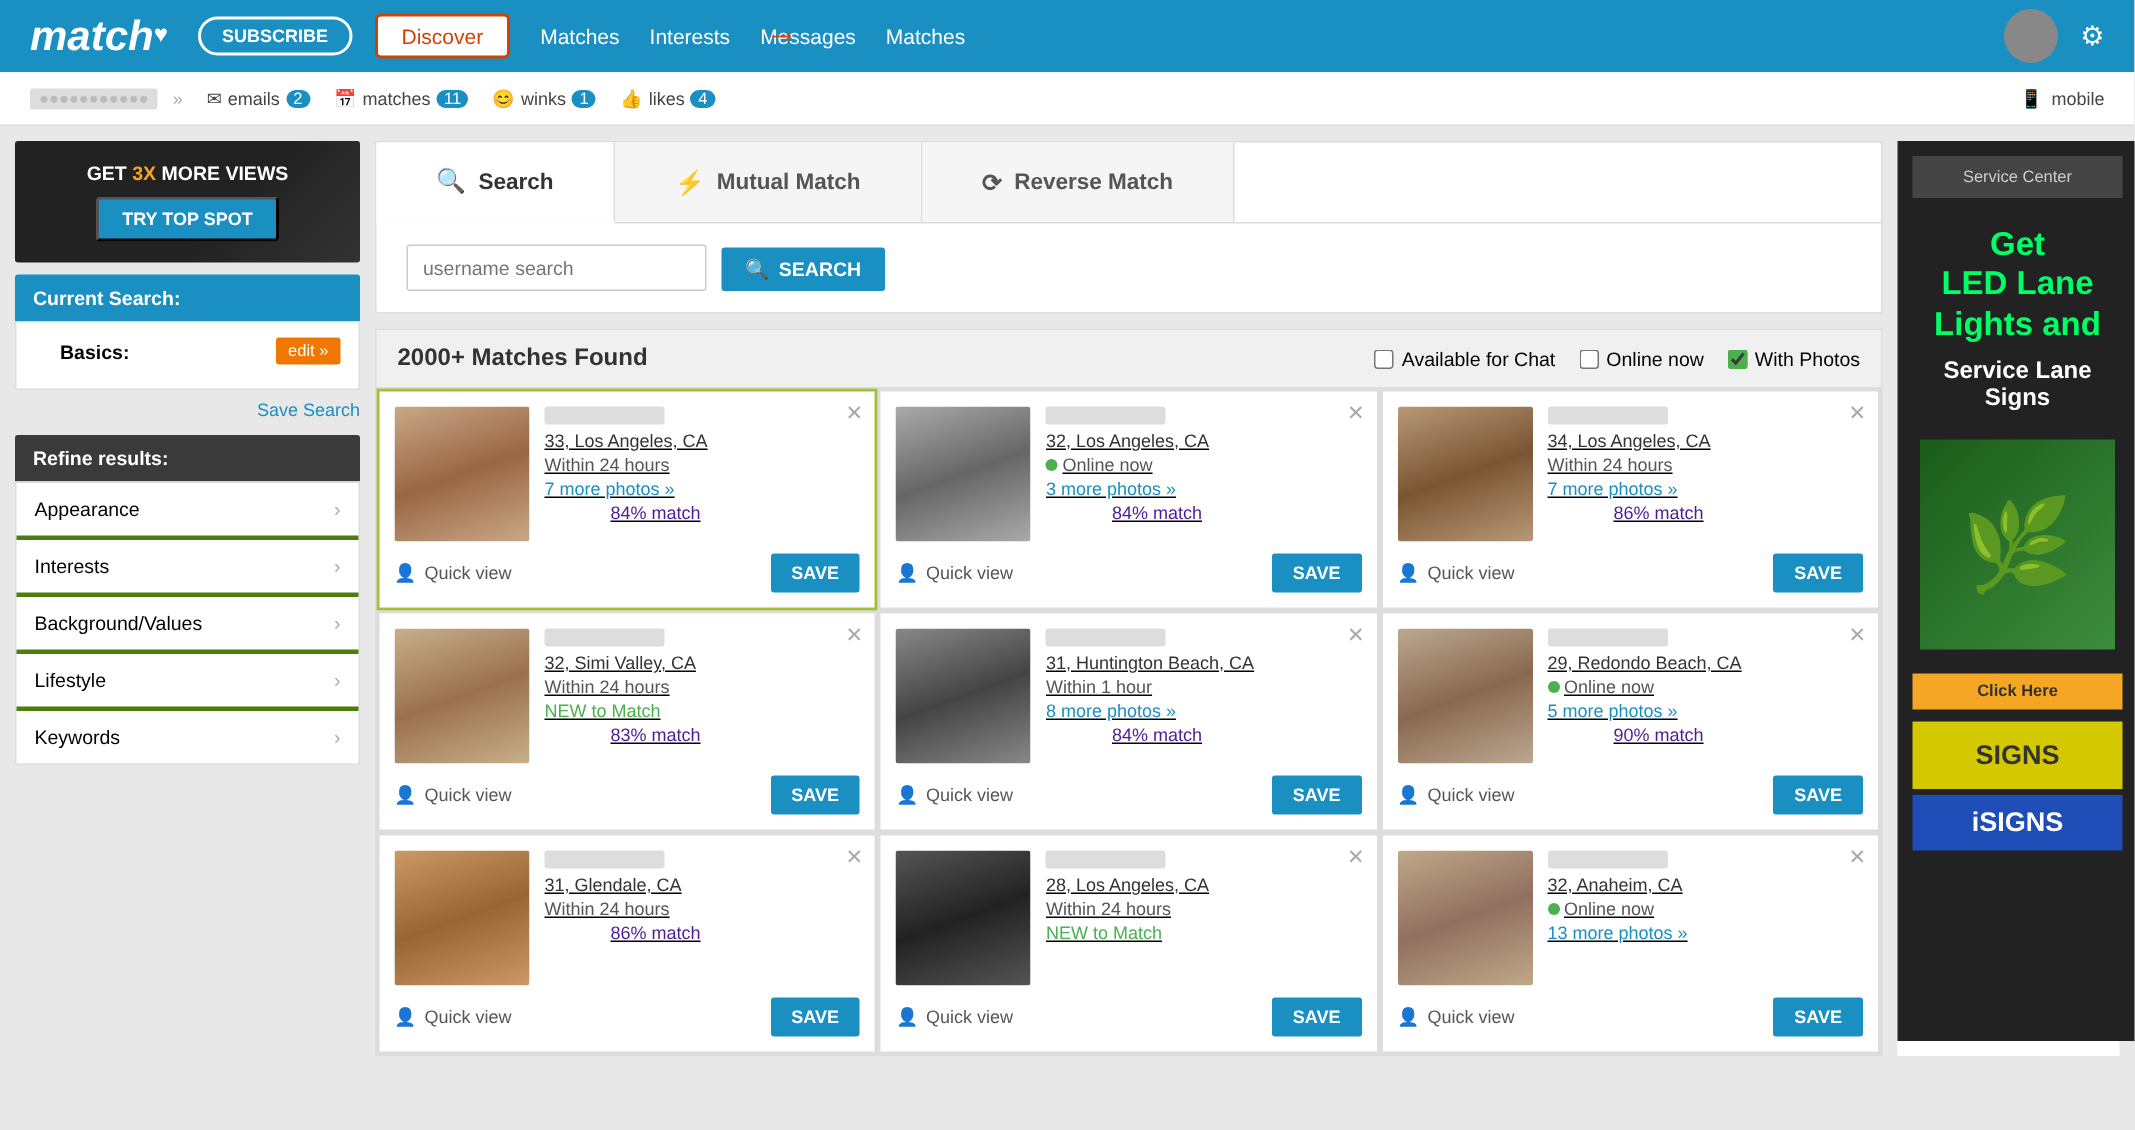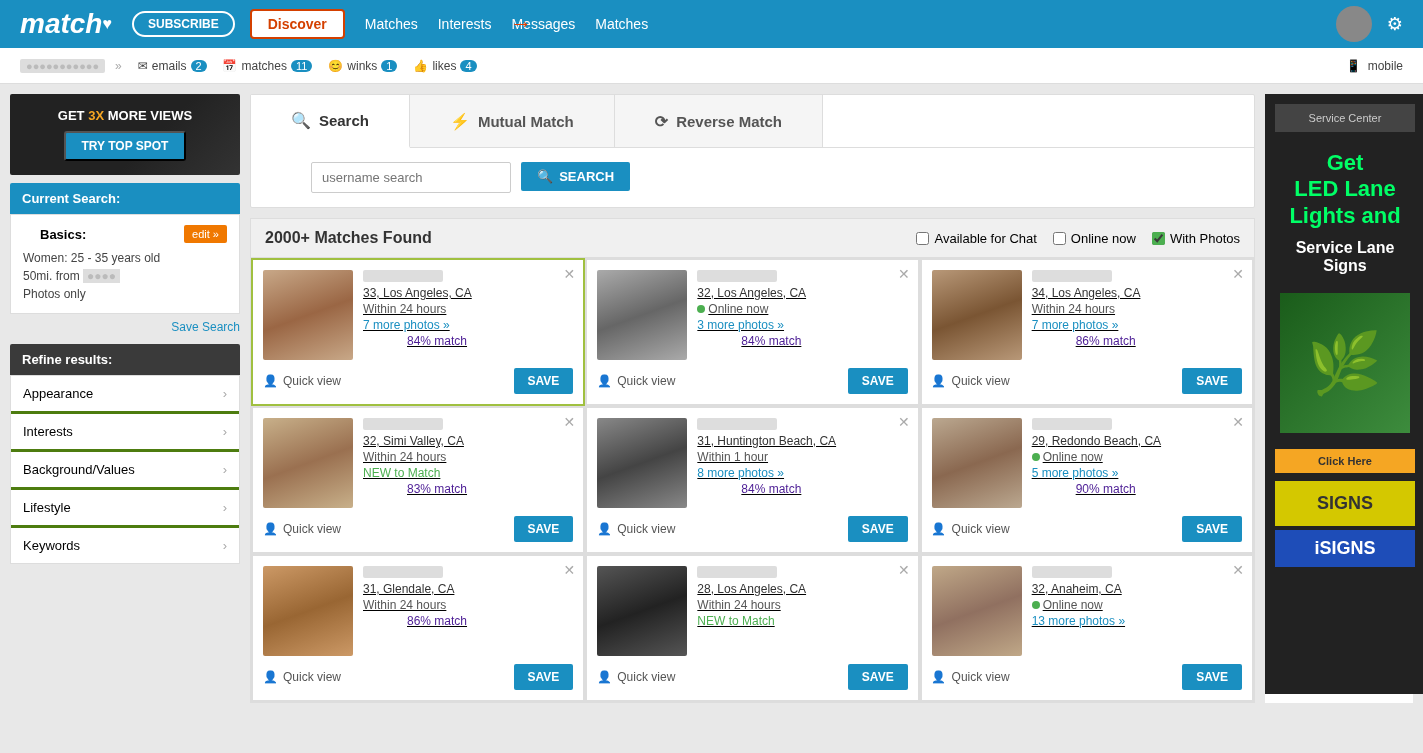--- a/index.html
+++ b/index.html
@@ -37,21 +37,21 @@
       font-weight: bold;
     }
     .nav-discover {
       background: white;
       color: #d44000;
       border: 2px solid #d44000;
       padding: 5px 16px;
       border-radius: 4px;
       cursor: pointer;
       font-size: 14px;
-      font-weight: bold;
+      font-weight: normal;
       margin-right: 20px;
     }
     .arrow-icon {
       position: absolute;
       left: 510px;
       top: 8px;
       color: #e53e00;
       font-size: 22px;
     }
     .nav-links {
@@ -267,24 +267,23 @@
       margin-bottom: -1px;
     }
     .tab:not(.active) {
       background: #f5f5f5;
     }
     .tab-icon { font-size: 16px; }
 
     
     .username-search-row {
       display: flex;
-      align-items: flex-start;
+      align-items: flex-end;
       padding: 14px 20px;
       gap: 10px;
-      margin-left: 40px;
     }
     .username-input {
       border: 1px solid #ccc;
       padding: 7px 10px;
       font-size: 13px;
       width: 200px;
       border-radius: 2px;
       color: #aaa;
     }
     .search-btn {
@@ -574,25 +573,20 @@
       </div>
       <button class="promo-top-spot">TRY TOP SPOT</button>
     </div>
 
     <div class="current-search-box">Current Search:</div>
     <div class="basics-box">
       <div class="basics-header">
         <span class="basics-label">Basics:</span>
         <button class="edit-btn">edit</button>
       </div>
-      <div class="basics-desc">
-        <div>Women: 25 - 35 years old</div>
-        <div>50mi. from <span style="background:#ddd;color:#bbb;padding:0 4px;">●●●●</span></div>
-        <div>Photos only</div>
-      </div>
     </div>
     <a class="save-search-link">Save Search</a>
 
     <div class="refine-box">Refine results:</div>
     <div class="refine-items">
       <div class="refine-item">
         <span>Appearance</span>
         <span class="refine-chevron">›</span>
       </div>
       <div class="refine-item">

